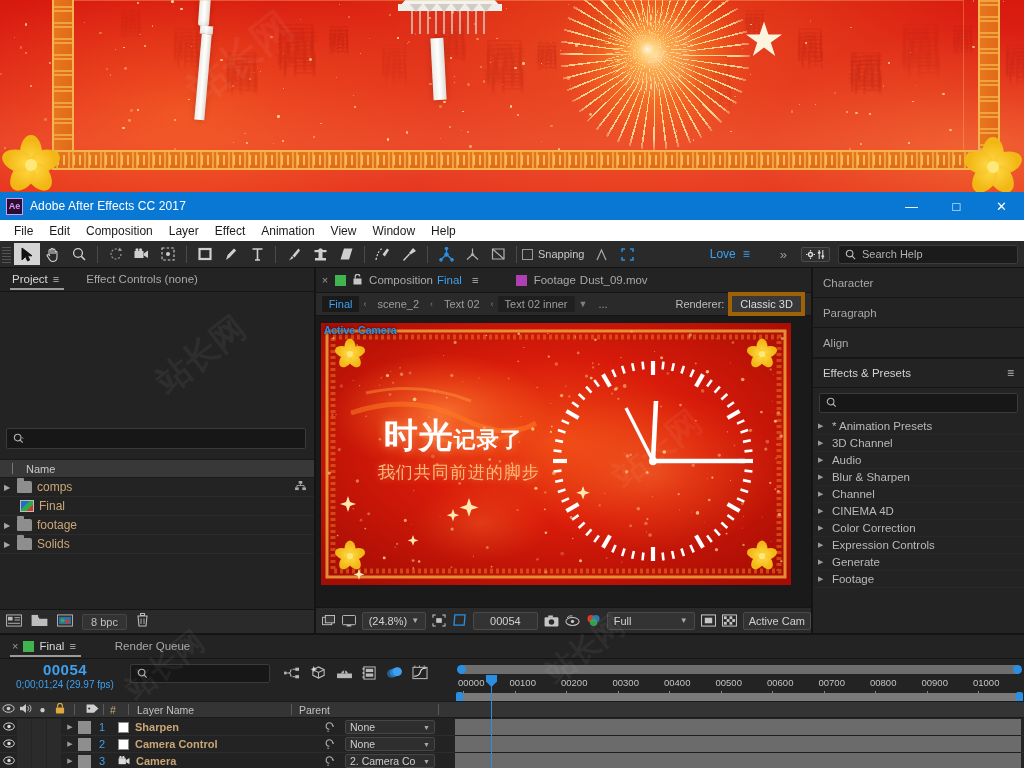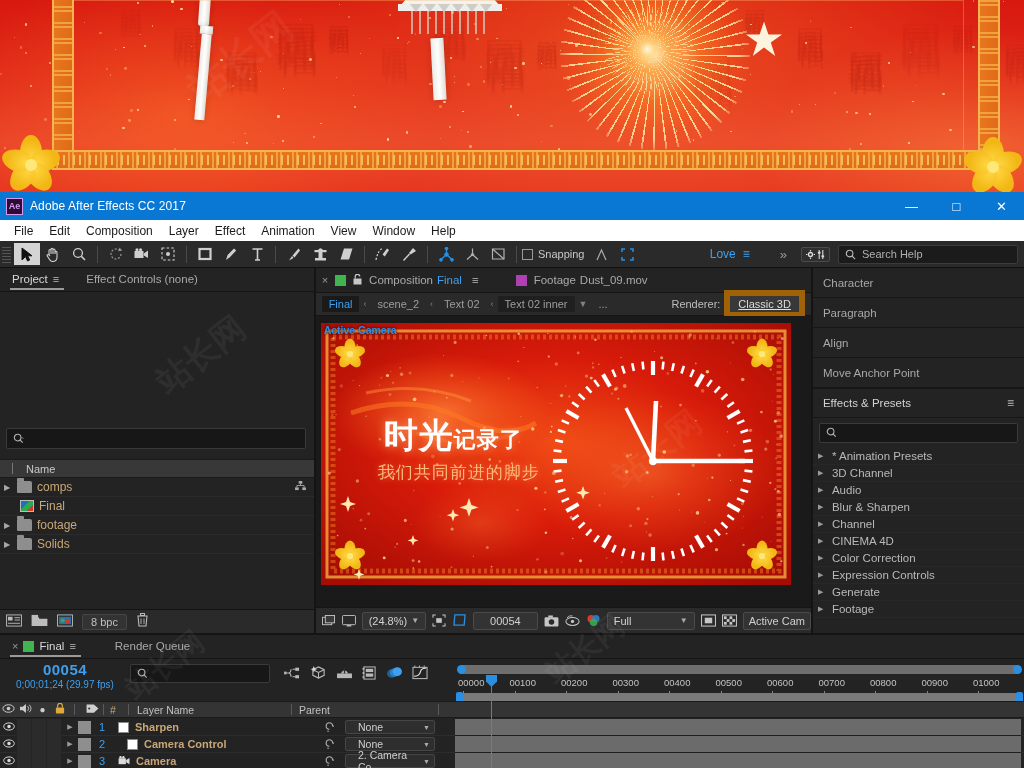--- a/index.html
+++ b/index.html
@@ -129,21 +129,21 @@
   .comp-tabs { height:25px; background:#232323; display:flex; align-items:center; padding-left:6px;
     border-bottom:1px solid #151515; font-size:11.5px; color:#a9a9a9; gap:7px;}
   .swatch{width:11px;height:11px;display:inline-block;}
   .breadcrumbs{ height:23px; background:#2a2a2a; display:flex; align-items:center; gap:4px;
      padding:0 6px; font-size:11px; color:#9d9d9d; border-bottom:1px solid #151515;}
   .crumb{ padding:2px 7px; border-radius:2px;}
   .crumb.cur{ background:#1a1a1a; color:#3ea0ef; }
   .crumb.box{ background:#1f1f1f; }
   .chev{ color:#808080; font-size:9px; }
   .renderer-lbl{ margin-left:auto; color:#bdbdbd; }
-  .renderer-val{ background:#383838; border:6px solid #a16207; border-radius:0; padding:2px 8px; color:#ddd;text-decoration:underline;}
+  .renderer-val{ background:#383838; border:4px solid #a16207; border-radius:0; padding:2px 8px; color:#ddd;}
   .comp-stage{ flex:1; background:#1a1a1a; position:relative; display:flex; align-items:center; justify-content:center;}
   .viewer{ position:absolute; left:5px; top:7px; width:470px; height:262px; overflow:hidden; background:#c81208;}
   .active-cam{ position:absolute; left:0; top:0; font-size:10.5px; color:#2f8fe8; z-index:9;
      text-shadow:0 0 3px #000; padding:1px 3px; font-weight:bold;}
   .comp-bottom{ height:26px; background:#2a2a2a; border-top:1px solid #151515;
      display:flex; align-items:center; gap:6px; padding-left:6px; }
   .cb-box{ background:#333; border:1px solid #4a4a4a; border-radius:2px; color:#d2d2d2;
      font-size:11px; padding:2px 6px; display:flex;align-items:center;gap:4px;}
   .cb-ico{ color:#c5c5c5; display:flex; align-items:center; }
 
@@ -189,21 +189,21 @@
   .lrows{ position:absolute; left:0; right:0; top:84px; }
   .lrow{ height:17px; display:flex; align-items:center; border-bottom:1px solid #2c2c2c;
      font-size:11px; color:#c9a678; position:relative;}
   .eye{ width:17px; text-align:center; color:#ccc; font-size:10px;}
   .cell-dk{ width:15px;height:17px;background:#2b2b2b;border-right:1px solid #242424;}
   .lnum{ width:22px; text-align:center; color:#3ea0ef; font-size:11px;}
   .lsw{ width:11px;height:11px;background:#fff;margin-right:6px;border:1px solid #888;}
   .lname{ font-weight:bold; }
   .par-dd{ position:absolute; left:345px; width:90px; height:14px; background:#2e2e2e;
      border:1px solid #464646; border-radius:2px; font-size:10.5px; color:#cfcfcf;
-     display:flex;align-items:center; padding-left:12px; }
+     display:flex;align-items:center; padding-left:4px;text-align:center; }
   .tl-graph{ position:absolute; left:455px; right:0; top:84px; bottom:0; }
   .tl-graph .grow{ height:17px; background:#6b6b6b; border-bottom:1px solid #1e1e1e; margin-right:3px;}
 
   .wm{ position:absolute; color:rgba(255,255,255,.05); font-size:40px; font-weight:bold;
        transform:rotate(-38deg); pointer-events:none; user-select:none; font-family:"DejaVu Sans",sans-serif;}
 </style>
 </head>
 <body>
 
 <div id="banner">
@@ -1206,21 +1206,20 @@
         </span>
         <span style="font-size:11px;color:#d0d0d0;background:#333;border:1px solid #4a4a4a;border-radius:2px;padding:2px 5px;white-space:nowrap;overflow:hidden;">Active Cam</span>
       </div>
     </div>
 
     <div id="right">
       <div id="rsections">
           <div class="rsec">Character</div>
           <div class="rsec">Paragraph</div>
           <div class="rsec">Align</div>
-          <div class="rsec">Move Anchor Point</div>
         </div>
       <div class="rsec with-menu" style="border-top:1px solid #161616;">
         <span style="color:#d2d2d2;">Effects &amp; Presets</span>
         <span style="color:#bbb;font-size:12px;">≡</span>
       </div>
       <div class="ep-search">
         <svg width="12" height="12" viewBox="0 0 13 13">
             <circle cx="5" cy="5" r="3.6" fill="none" stroke="#b0b0b0" stroke-width="1.2"></circle>
             <line x1="7.8" y1="7.8" x2="10.5" y2="10.5" stroke="#b0b0b0" stroke-width="1.3"></line>
           </svg>
@@ -1449,21 +1448,21 @@
           <span class="eye"><svg width="12" height="9" viewBox="0 0 14 10">
               <ellipse cx="7" cy="5" rx="6.2" ry="4.2" fill="none" stroke="#ddd" stroke-width="1.1"></ellipse>
               <circle cx="7" cy="5" r="2" fill="#ddd"></circle>
             </svg></span>
           <span class="cell-dk"></span>
           <span class="cell-dk"></span>
           <span class="cell-dk"></span>
           <span style="width:16px;text-align:center;color:#9a9a9a;font-size:7px;">▶</span>
           <span style="width:13px;height:13px;background:#8e8e8e;"></span>
           <span class="lnum">2</span>
-          <span style="display: flex; align-items: center; margin-left: 14px;">
+          <span style="display: flex; align-items: center; margin-left: 5px;">
             <span class="lsw"></span>
             <span class="lname">Camera Control</span>
           </span>
           <span style="position: absolute; left: 322px;"><svg width="12" height="12" viewBox="0 0 13 13">
               <path d="M6.5 11.5a5 5 0 105-5 3.5 3.5 0 10-3.5 3.5" fill="none" stroke="#b0b0b0" stroke-width="1.2"></path>
             </svg></span>
           <span class="par-dd">
             <span>None</span>
             <span style="margin-left: auto; margin-right: 4px; font-size: 7px; color: rgb(170, 170, 170);">▼</span>
           </span>

